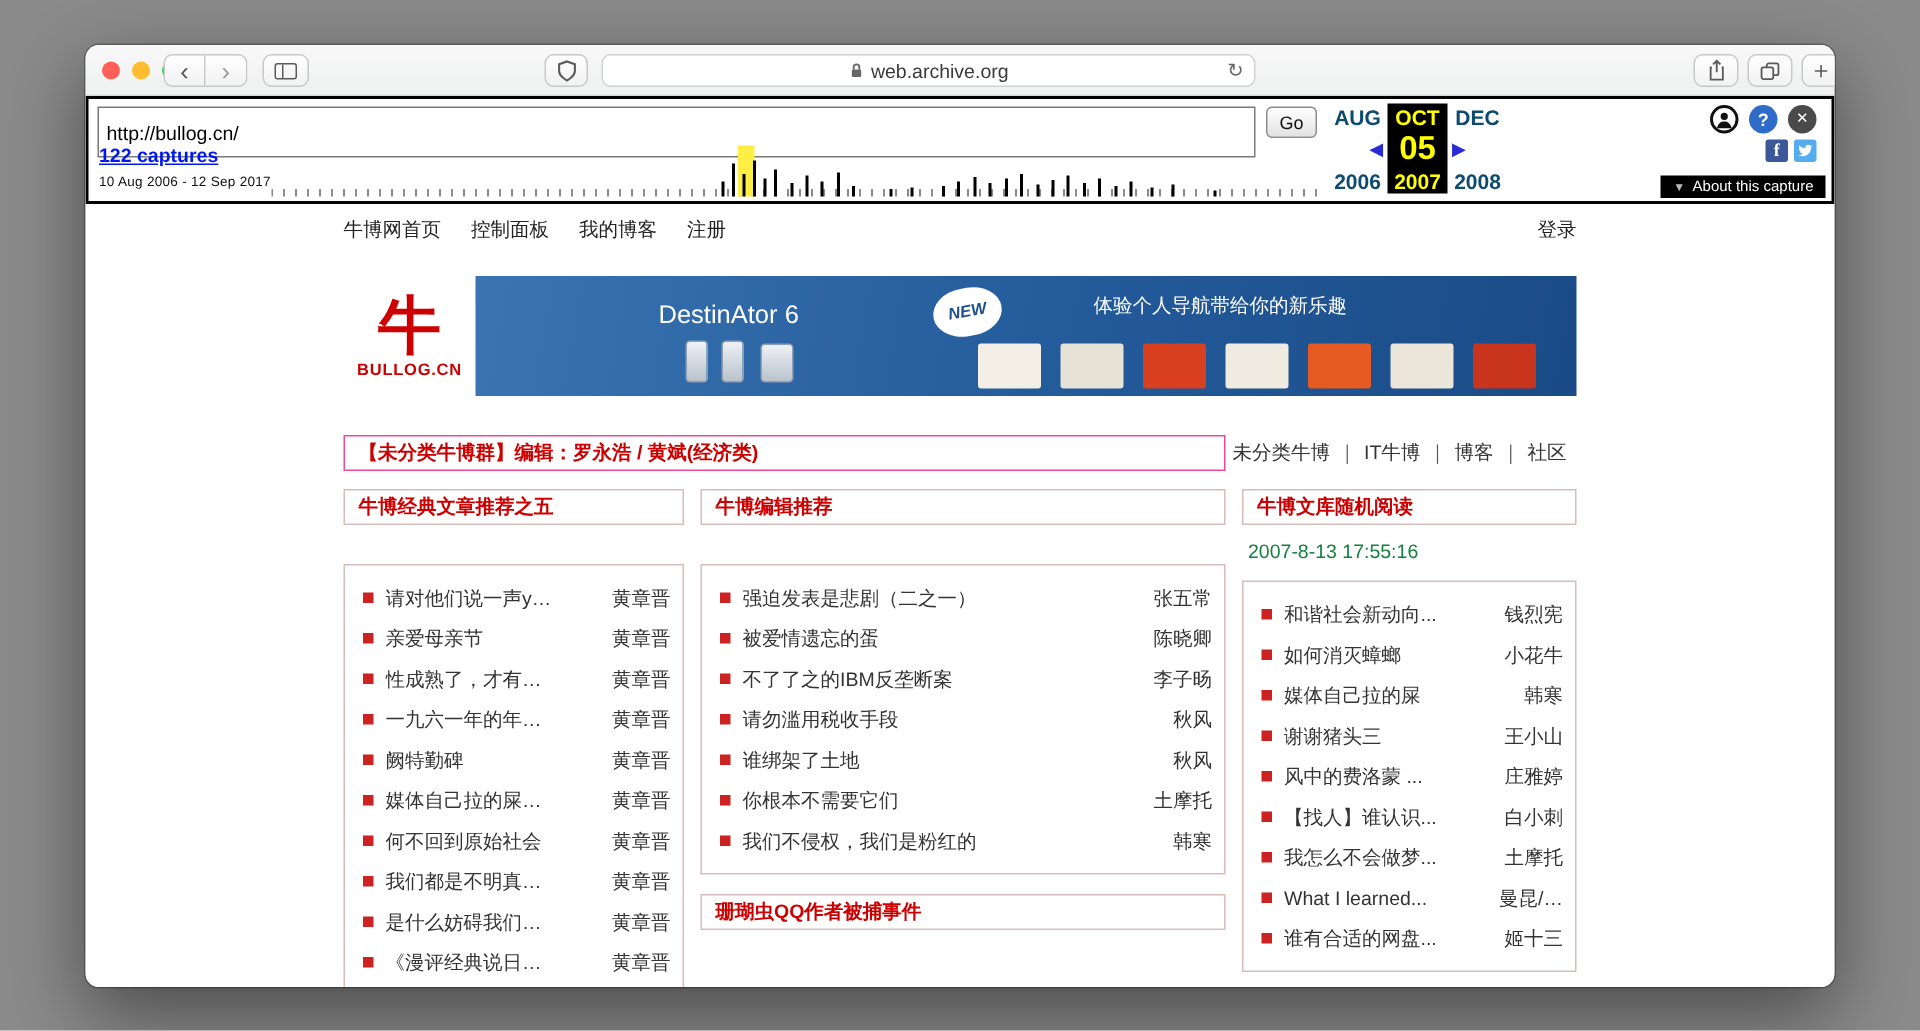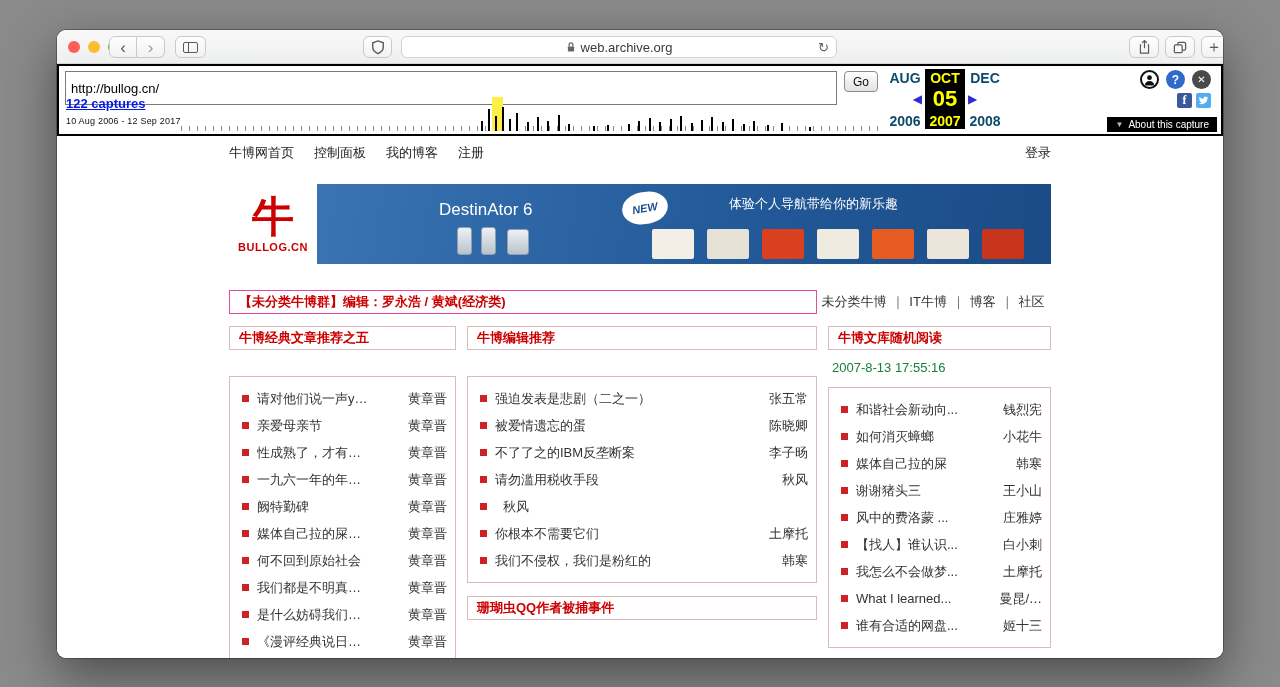--- a/index.html
+++ b/index.html
@@ -389,20 +389,21 @@
                 </div>
 
                 <div class="item">
                   <span class="bullet"></span>
                   <span class="item-title">请勿滥用税收手段</span>
                   <span class="item-author">秋风</span>
                 </div>
 
                 <div class="item">
                   <span class="bullet"></span>
+                  <span class="item-title">谁绑架了土地</span>
                   <span class="item-author">秋风</span>
                 </div>
 
                 <div class="item">
                   <span class="bullet"></span>
                   <span class="item-title">你根本不需要它们</span>
                   <span class="item-author">土摩托</span>
                 </div>
 
                 <div class="item">

